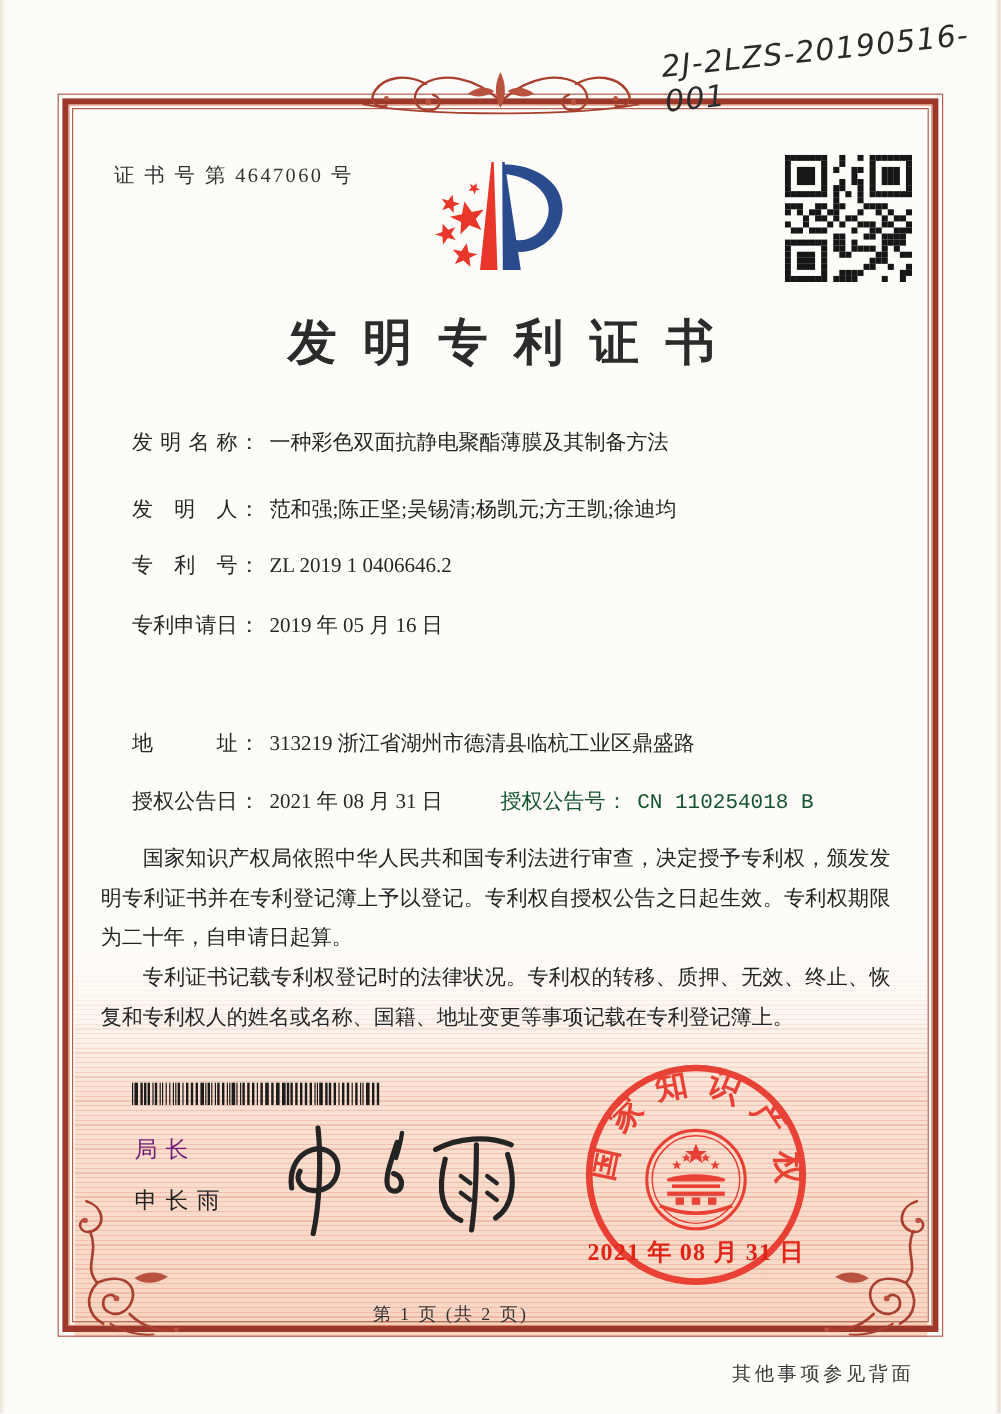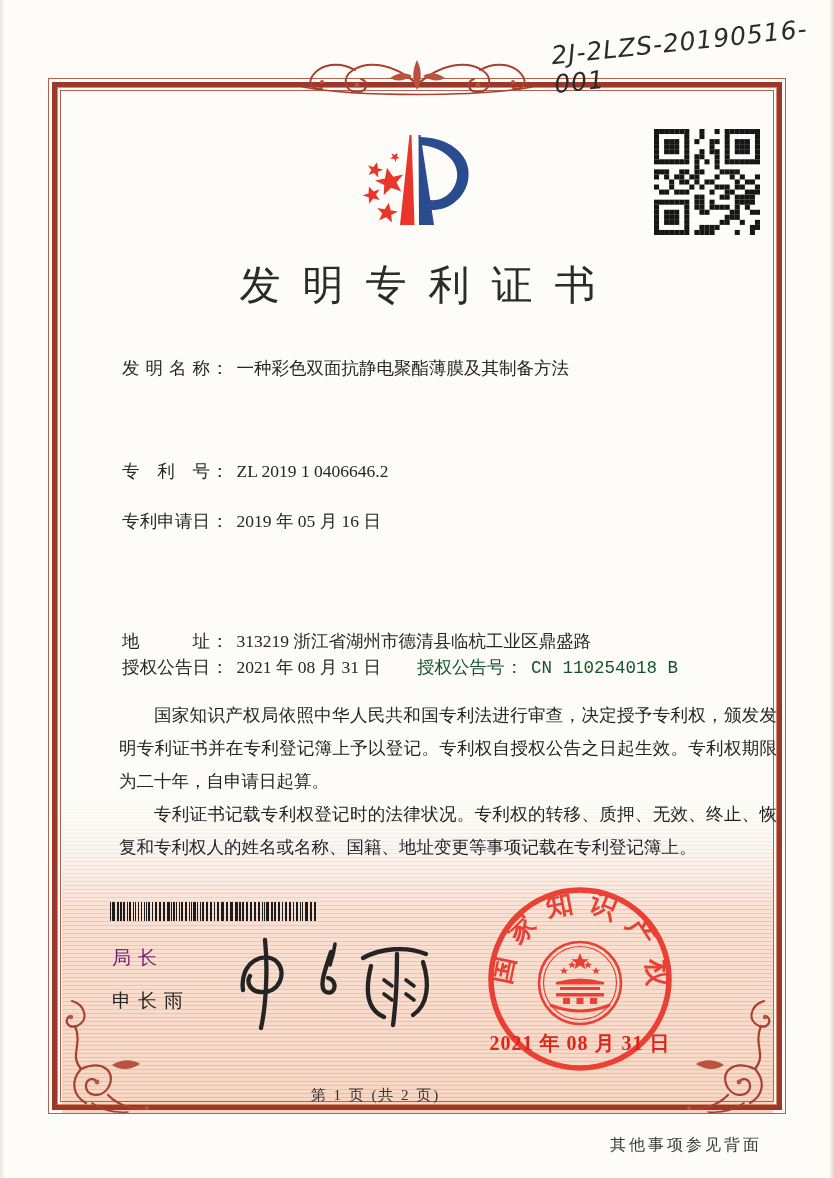--- a/index.html
+++ b/index.html
@@ -33,29 +33,29 @@
   .handwriting{position:absolute;left:552px;top:26px;width:290px;z-index:3;
      font-family:"DejaVu Sans",sans-serif;font-style:italic;font-weight:500;
      font-size:25px;color:#2b2b2b;transform:rotate(-6deg);letter-spacing:1px;}
 
   .certno{position:absolute;left:95px;top:135px;font-size:17px;letter-spacing:2px;color:#333;z-index:3;}
 
   .logo{position:absolute;left:340px;top:125px;z-index:3;}
   .qr{position:absolute;left:654px;top:129px;width:106px;height:106px;z-index:3;}
 
   .title{position:absolute;left:48px;top:258px;width:739px;margin:0;text-align:center;
-     font-size:41px;font-weight:400;letter-spacing:22px;text-indent:22px;color:#2b2b2b;z-index:3;}
+     font-size:41px;font-weight:700;letter-spacing:22px;text-indent:22px;color:#2b2b2b;z-index:3;}
 
   .field{position:absolute;left:110px;font-size:17.5px;color:#262626;z-index:3;white-space:nowrap;}
-  .flbl{display:inline-block;width:88px;text-align:justify;text-align-last:justify;vertical-align:bottom;margin-left:12px;}
+  .flbl{display:inline-block;width:88px;text-align:justify;text-align-last:justify;vertical-align:bottom;}
   .fcolon{margin:0 2px 0 1px;}
   .fval{margin-left:6px;}
   .field2{position:absolute;left:417px;font-size:17.5px;color:#14532d;z-index:3;white-space:nowrap;font-family:Liberation Mono, monospace;}
 
-  .paras{position:absolute;left:84px;top:699px;width:658px;z-index:3;margin-left:35px;}
+  .paras{position:absolute;left:84px;top:699px;width:658px;z-index:3;}
   .paras p{margin:0;text-indent:2em;font-size:17.5px;line-height:33px;text-align:justify;color:#242424;}
 
   .barcode{position:absolute;left:110px;top:902px;width:210px;height:19px;z-index:3;}
 
   .sig-title{position:absolute;left:112px;top:945px;font-size:19px;letter-spacing:7px;color:#701a75;z-index:3;}
   .sig-name{position:absolute;left:112px;top:988px;font-size:19px;letter-spacing:7px;color:#222;z-index:3;}
   .signature{position:absolute;left:225px;top:928px;z-index:4;}
 
   .seal{position:absolute;left:483px;top:882px;z-index:4;opacity:.93;}
   .seal-date{position:absolute;left:478px;top:1030px;width:204px;text-align:center;z-index:5;
@@ -128,20 +128,21 @@
     <g fill="#b9523e">
       <circle cx="19" cy="22" r="2.2"></circle>
         <circle cx="45" cy="87" r="2.4"></circle>
       <path d="M60 70 C 70 64 80 64 88 69 C 79 75 68 76 60 70 Z"></path>
       <circle cx="95" cy="113" r="2"></circle>
     </g>
   </svg>
 
   <div class="handwriting">2J-2LZS-20190516-001</div>
 
+  <div class="certno">证 书 号 第 4647060 号</div>
 
   <svg class="logo" width="160" height="120" viewBox="0 0 160 120">
     <defs>
       <path id="star" d="M0,-10 L2.9,-3.1 L10,-3.1 L4.3,1.2 L6.2,8.1 L0,4 L-6.2,8.1 L-4.3,1.2 L-10,-3.1 L-2.9,-3.1 Z"></path>
     </defs>
     <path d="M81 12 C 113 13 133 33 128 56 C 123.5 77 102 90 83 83 L 85.5 74 C 101 79 114.5 68 117 53 C 119.5 36 103 22 80 20 Z" fill="#2b4b8f"></path>
     <polygon points="78.5,10 80.5,10 94,100 79,100" fill="#2b4b8f"></polygon>
     <polygon points="69.5,10 71.5,10 74.5,100 60,100" fill="#e8362a"></polygon>
     <g fill="#e8362a">
       <use href="#star" transform="translate(50,57) scale(1.45) rotate(-12)"></use>
@@ -369,27 +370,30 @@
       <rect x="20" y="100" width="5" height="5" fill="#161616"></rect>
       <rect x="25" y="100" width="5" height="5" fill="#161616"></rect>
       <rect x="30" y="100" width="5" height="5" fill="#161616"></rect>
     </svg>
 
   <h1 class="title">发明专利证书</h1>
 
   <div class="field" style="top:356px">
     <span class="flbl">发明名称</span><span class="fcolon">：</span><span class="fval">一种彩色双面抗静电聚酯薄膜及其制备方法</span>
   </div>
+  <div class="field" style="top:412px">
+    <span class="flbl">发明人</span><span class="fcolon">：</span><span class="fval">范和强;陈正坚;吴锡清;杨凯元;方王凯;徐迪均</span>
+  </div>
   <div class="field" style="top:459px">
     <span class="flbl">专利号</span><span class="fcolon">：</span><span class="fval">ZL 2019 1 0406646.2</span>
   </div>
   <div class="field" style="top:509px">
     <span class="flbl">专利申请日</span><span class="fcolon">：</span><span class="fval">2019 年 05 月 16 日</span>
   </div>
-  <div class="field" style="top:629px">
+  <div class="field" style="top:607px">
     <span class="flbl">地址</span><span class="fcolon">：</span><span class="fval">313219 浙江省湖州市德清县临杭工业区鼎盛路</span>
   </div>
   <div class="field" style="top:655px">
     <span class="flbl">授权公告日</span><span class="fcolon">：</span><span class="fval">2021 年 08 月 31 日</span>
   </div>
   <div class="field2" style="top:655px">
     <span>授权公告号</span><span class="fcolon">：</span><span class="fval">CN 110254018 B</span>
   </div>
 
   <div class="paras">

